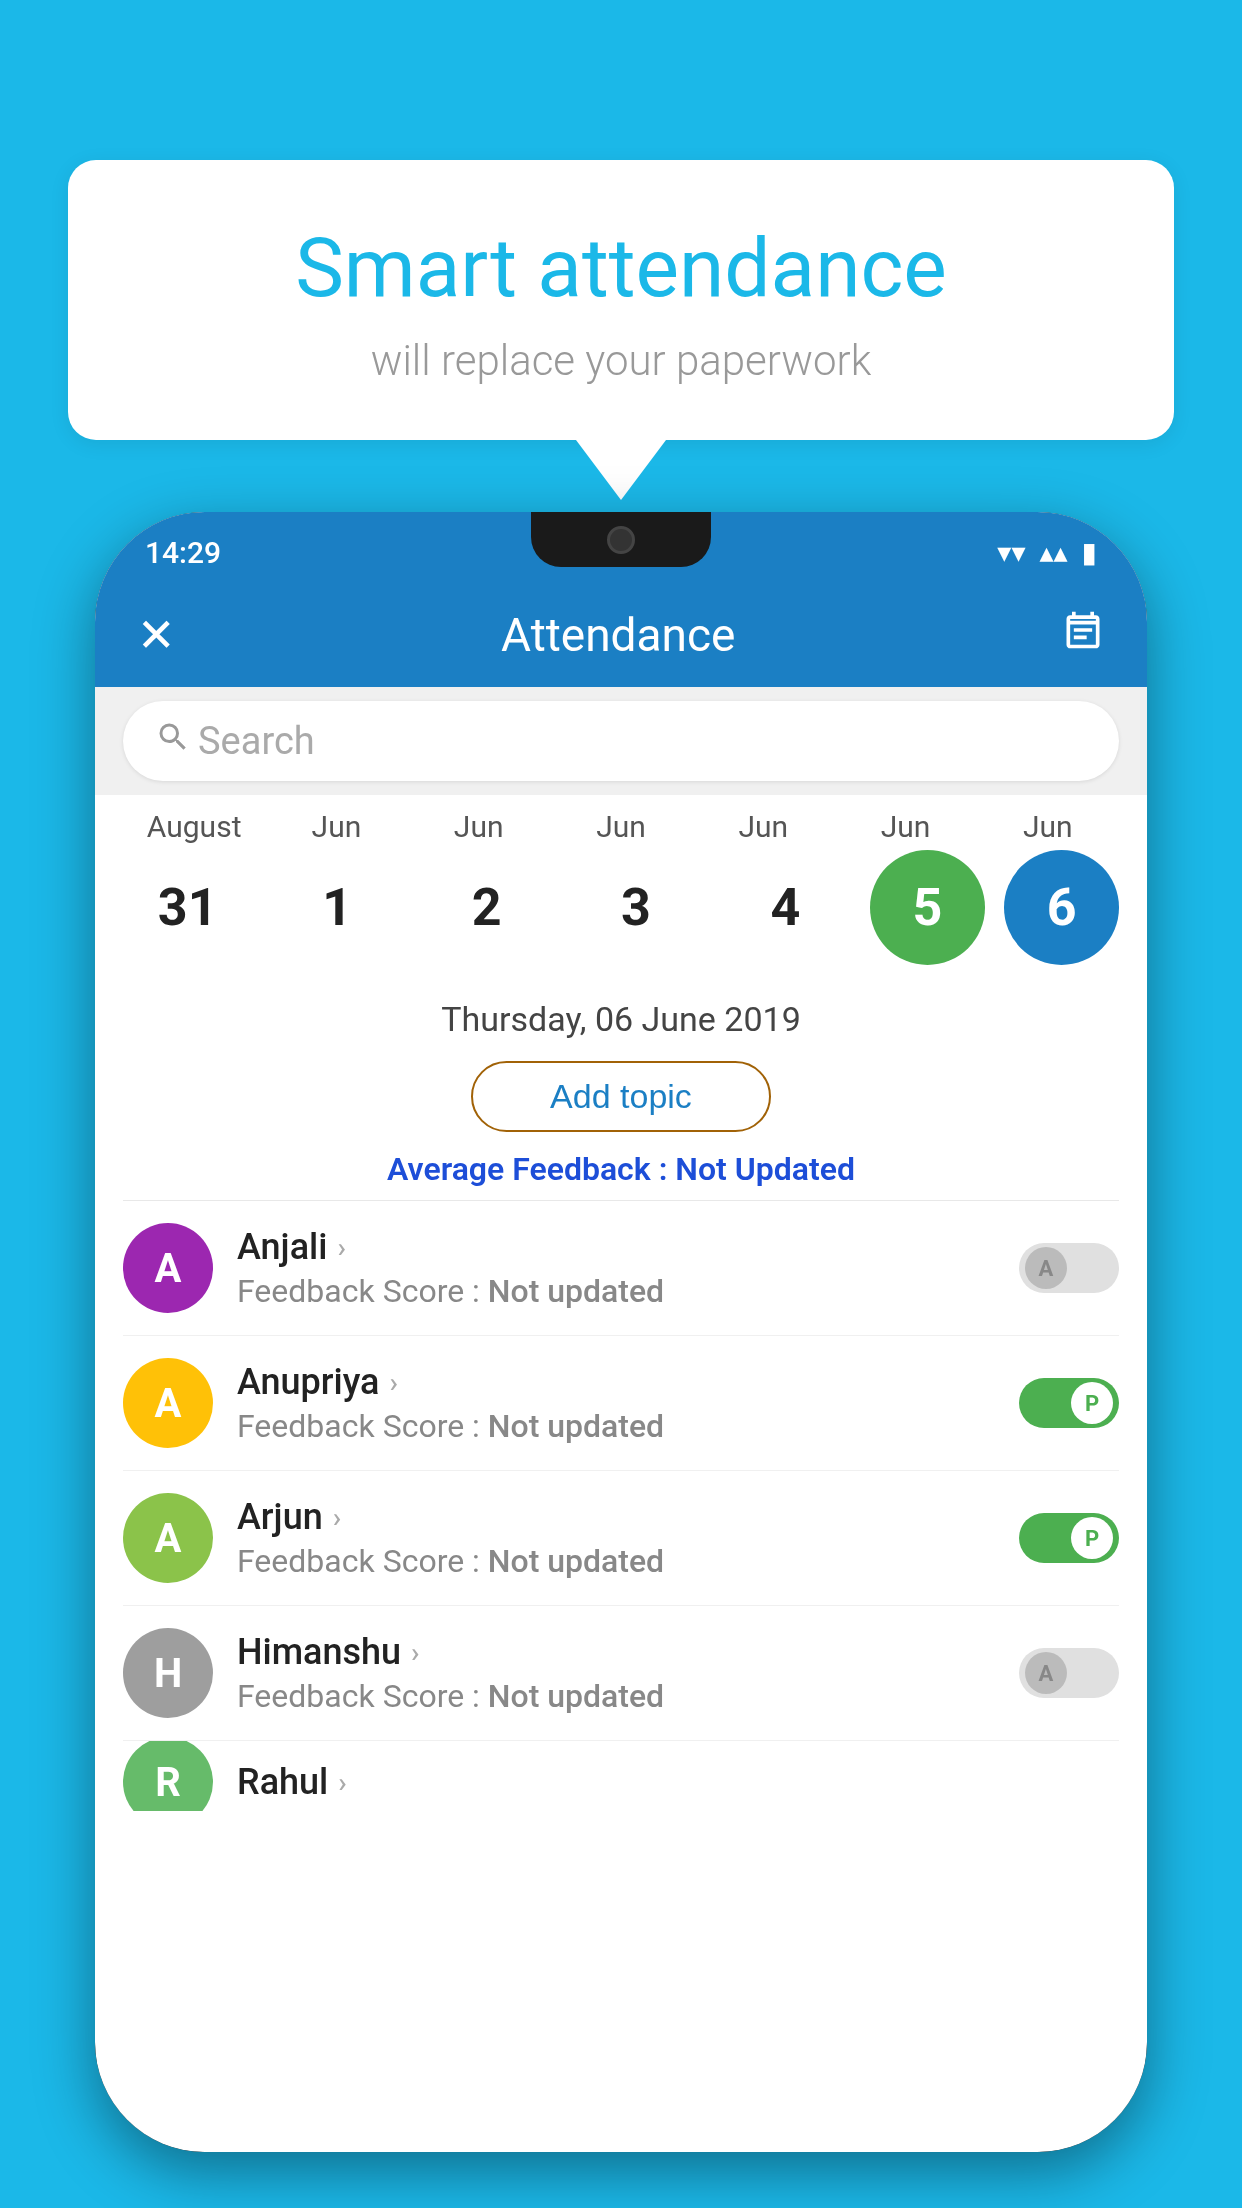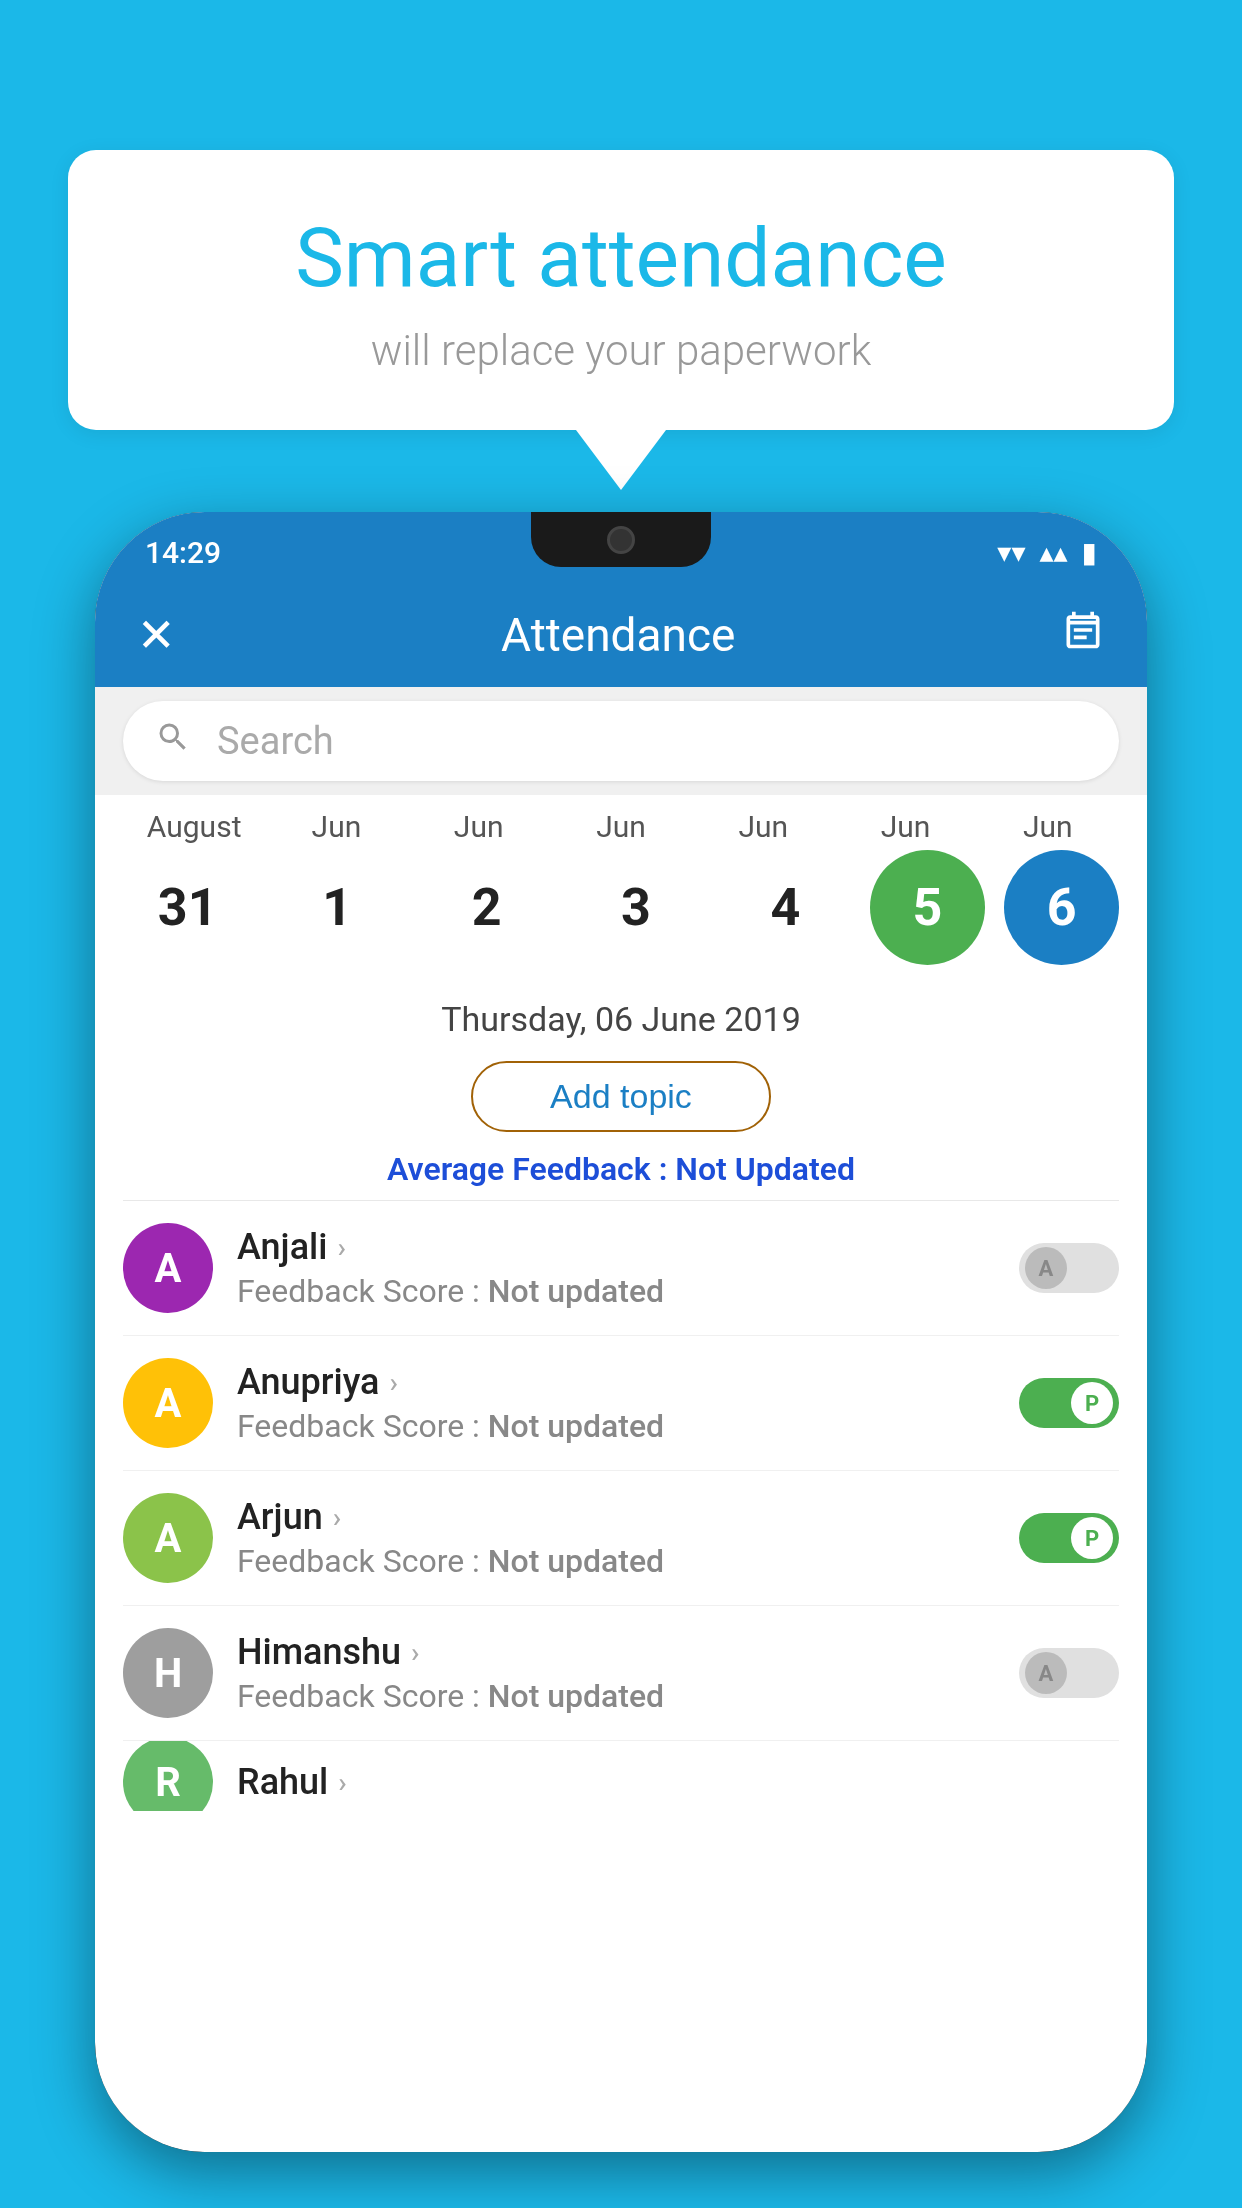--- a/index.html
+++ b/index.html
@@ -8,21 +8,21 @@
       height: 2208px;
       background-color: #1BB8E8;
       font-family: 'Roboto', Arial, sans-serif;
       overflow: hidden;
       position: relative;
     }
 
     
     .speech-bubble-wrapper {
       position: absolute;
-      top: 150px;
+      top: 160px;
       left: 68px;
       width: 1106px;
     }
     .speech-bubble {
       background: #fff;
       border-radius: 28px;
       padding: 60px 50px 55px;
       text-align: center;
       box-shadow: 0 4px 20px rgba(0,0,0,0.08);
     }
@@ -148,21 +148,21 @@
       background: #f0f0f0;
       padding: 14px 28px;
     }
     .search-bar {
       background: #fff;
       border-radius: 40px;
       height: 80px;
       display: flex;
       align-items: center;
       padding: 0 32px;
-      gap: 26px;
+      gap: 7px;
       box-shadow: 0 1px 4px rgba(0,0,0,0.1);
     }
     .search-icon-inner {
       color: #999;
       font-size: 36px;
     }
     .search-input-text {
       color: #aaa;
       font-size: 38px;
       flex: 1;

